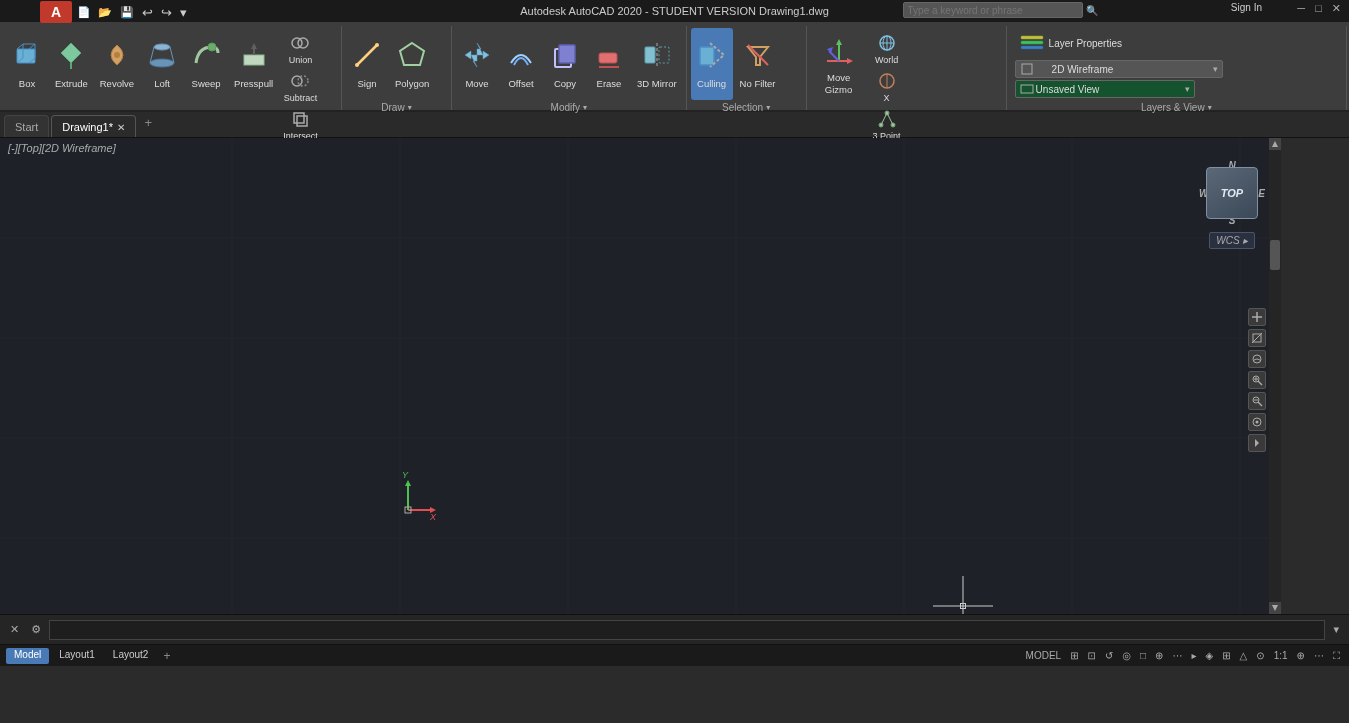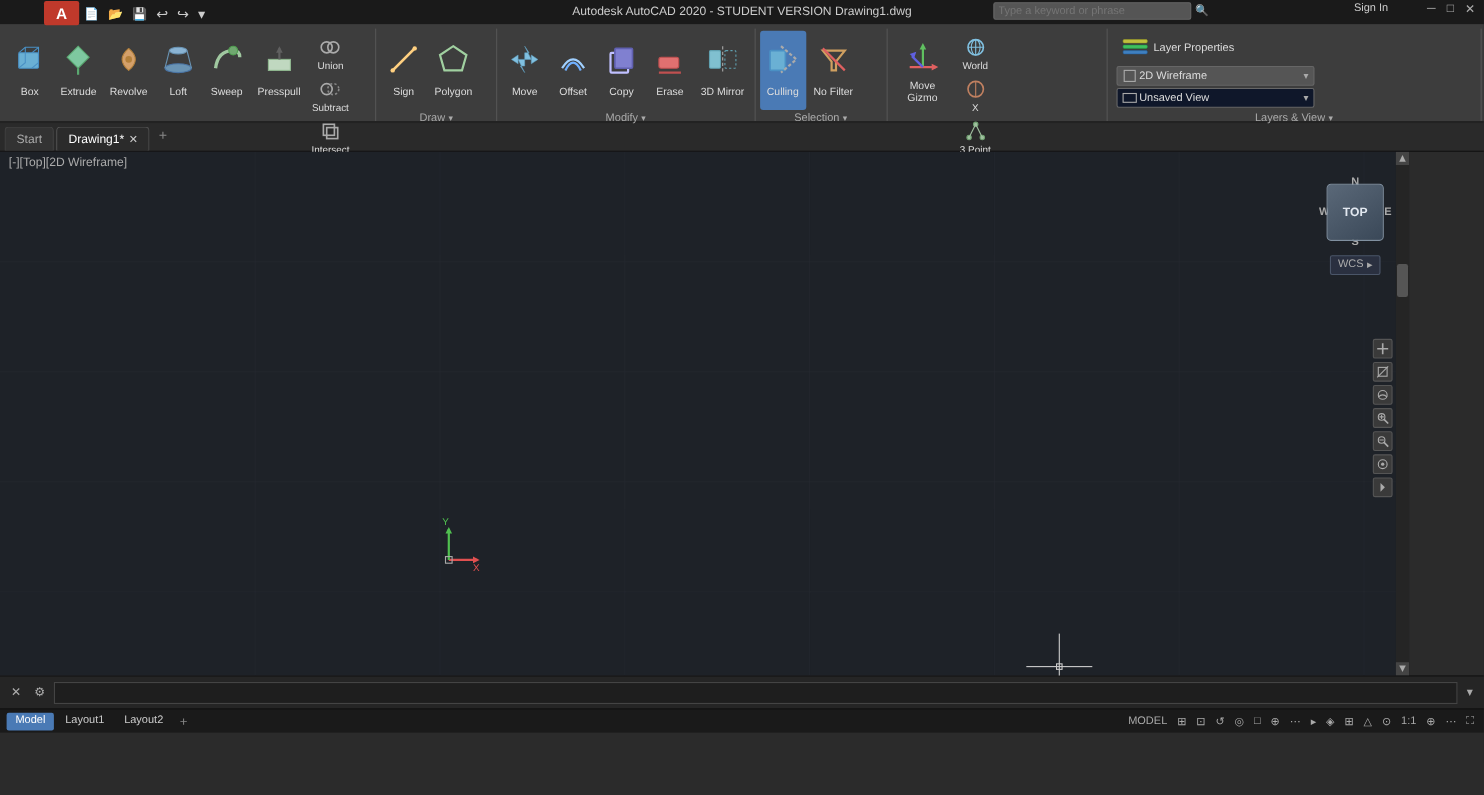--- a/index.html
+++ b/index.html
@@ -186,20 +186,21 @@
       cursor: pointer;
       line-height: 22px;
     }
 
     
     #canvas-area {
       position: relative;
       background: #1e2228;
       width: 1281px;
       overflow: hidden;
+      font-style: italic;
     }
 
     #canvas-label {
       position: absolute;
       top: 4px;
       left: 8px;
       font-size: 11px;
       color: #aaa;
       z-index: 5;
     }
@@ -723,29 +724,29 @@
 
         <div style="display:flex;align-items:center;gap:4px;cursor:pointer;padding:2px 4px;border-radius:2px;">
           <svg width="26" height="26" viewBox="0 0 26 26">
             <rect x="2" y="6" width="22" height="3" rx="1" fill="#c0c040" stroke="#a0a020" stroke-width="0.5"></rect>
             <rect x="2" y="11" width="22" height="3" rx="1" fill="#40c060" stroke="#20a040" stroke-width="0.5"></rect>
             <rect x="2" y="16" width="22" height="3" rx="1" fill="#4080c0" stroke="#2060a0" stroke-width="0.5"></rect>
           </svg>
           <span style="font-size:10px;color:#ddd;">Layer Properties</span>
         </div>
 
-        <div style="display:flex;align-items:center;gap:2px;background:#555;border:1px solid #666;border-radius:2px;padding:1px 4px;cursor:pointer;width:180px;">
+        <div style="display:flex;align-items:center;gap:18px;background:#555;border:1px solid #666;border-radius:2px;padding:1px 4px;cursor:pointer;width:208px;">
           <svg width="14" height="14" viewBox="0 0 14 14">
               <rect x="2" y="2" width="10" height="10" fill="none" stroke="#aaa" stroke-width="1"></rect>
             </svg>
           <span style="font-size:10px;color:#ddd;flex:1;">2D Wireframe</span>
           <span style="color:#aaa;font-size:9px;">▾</span>
         </div>
 
-        <div style="display:flex;align-items:center;gap:2px;background:#0f172a;border:1px solid #666;border-radius:2px;padding:1px 4px;cursor:pointer;width:180px;">
+        <div style="display:flex;align-items:center;gap:2px;background:#14532d;border:1px solid #666;border-radius:2px;padding:1px 4px;cursor:pointer;width:180px;">
           <svg width="14" height="14" viewBox="0 0 14 14">
               <rect x="1" y="3" width="12" height="8" fill="none" stroke="#aaa" stroke-width="1"></rect>
             </svg>
           <span style="font-size:10px;color:#ddd;flex:1;">Unsaved View</span>
           <span style="color:#aaa;font-size:9px;">▾</span>
         </div>
       </div>
       <div class="ribbon-group-label">
         <span>Layers &amp; View</span>
         <span class="dropdown-arrow">▾</span>

